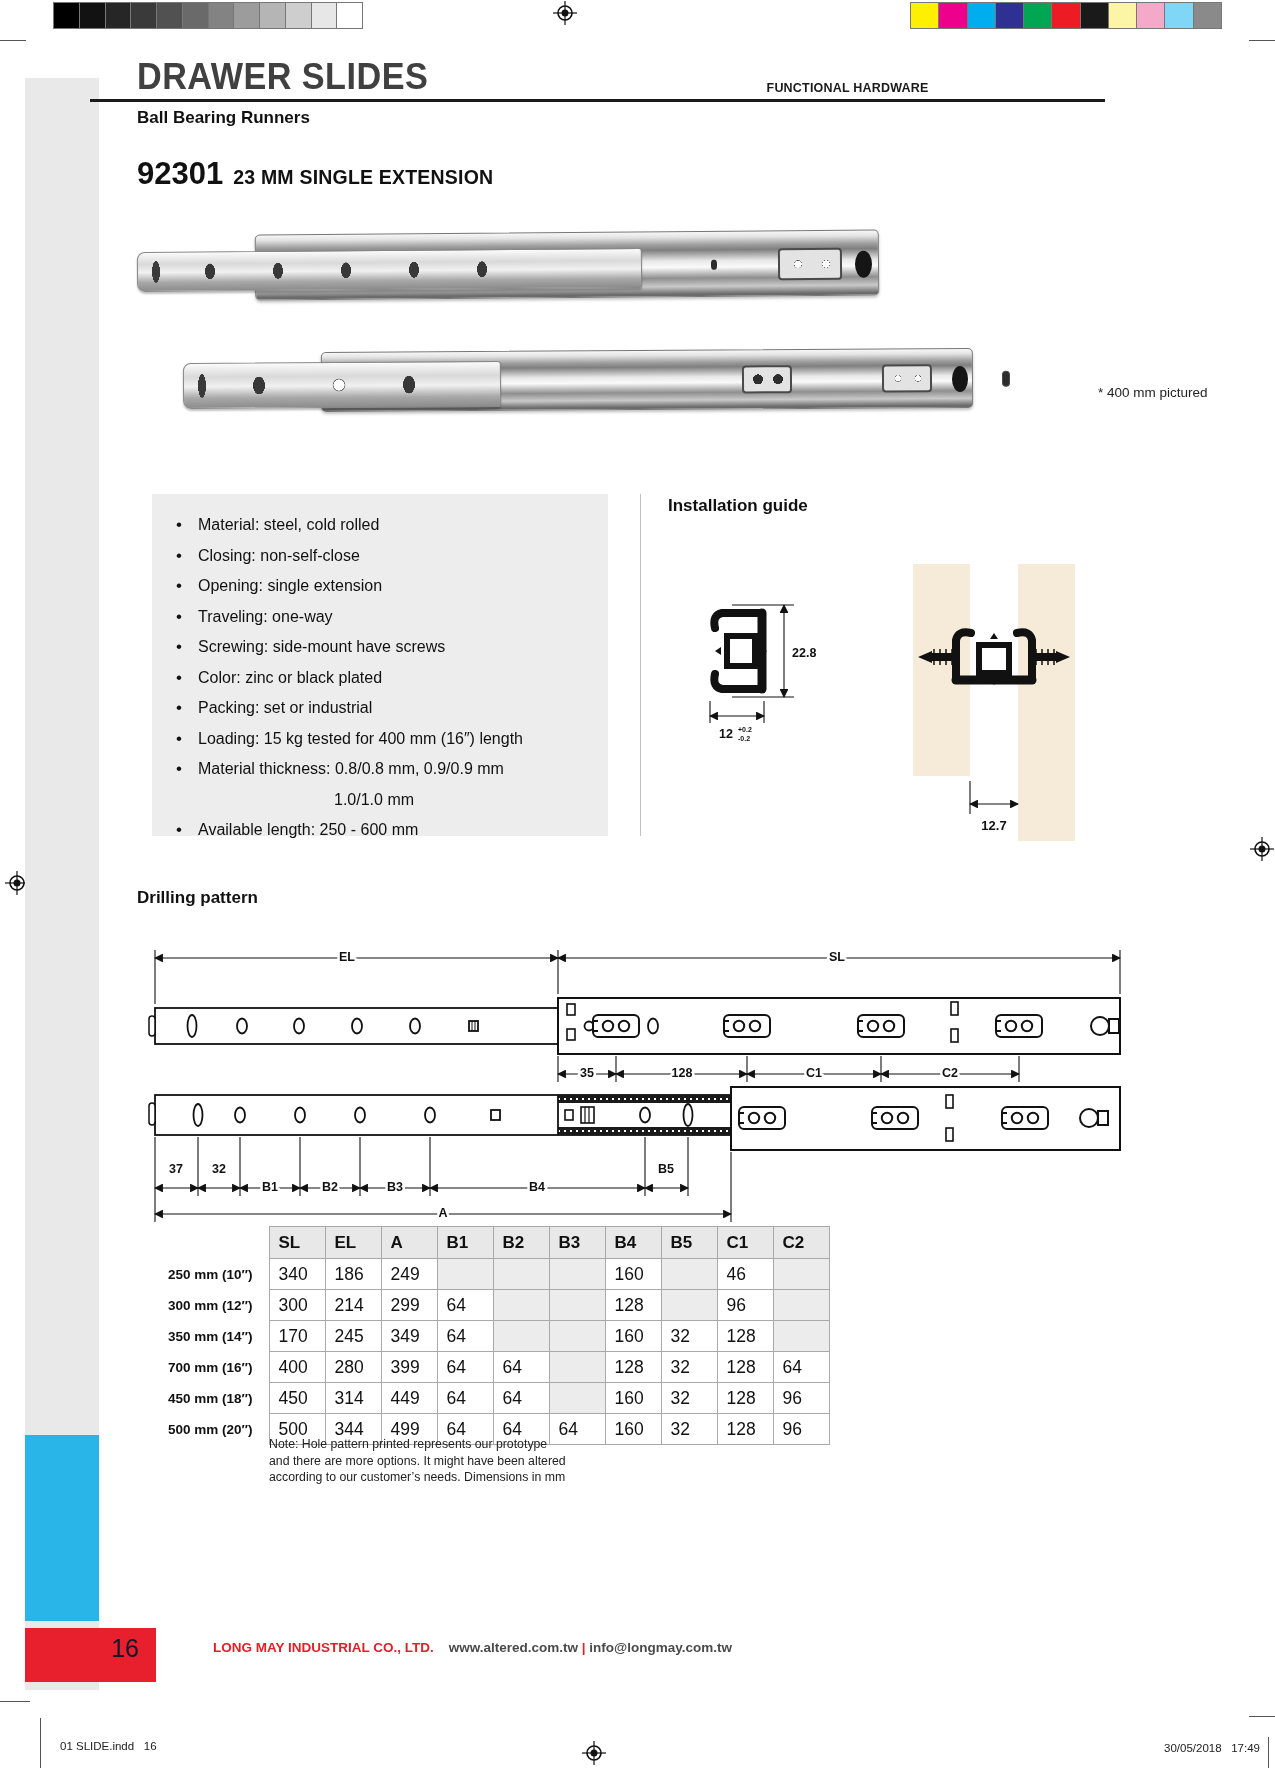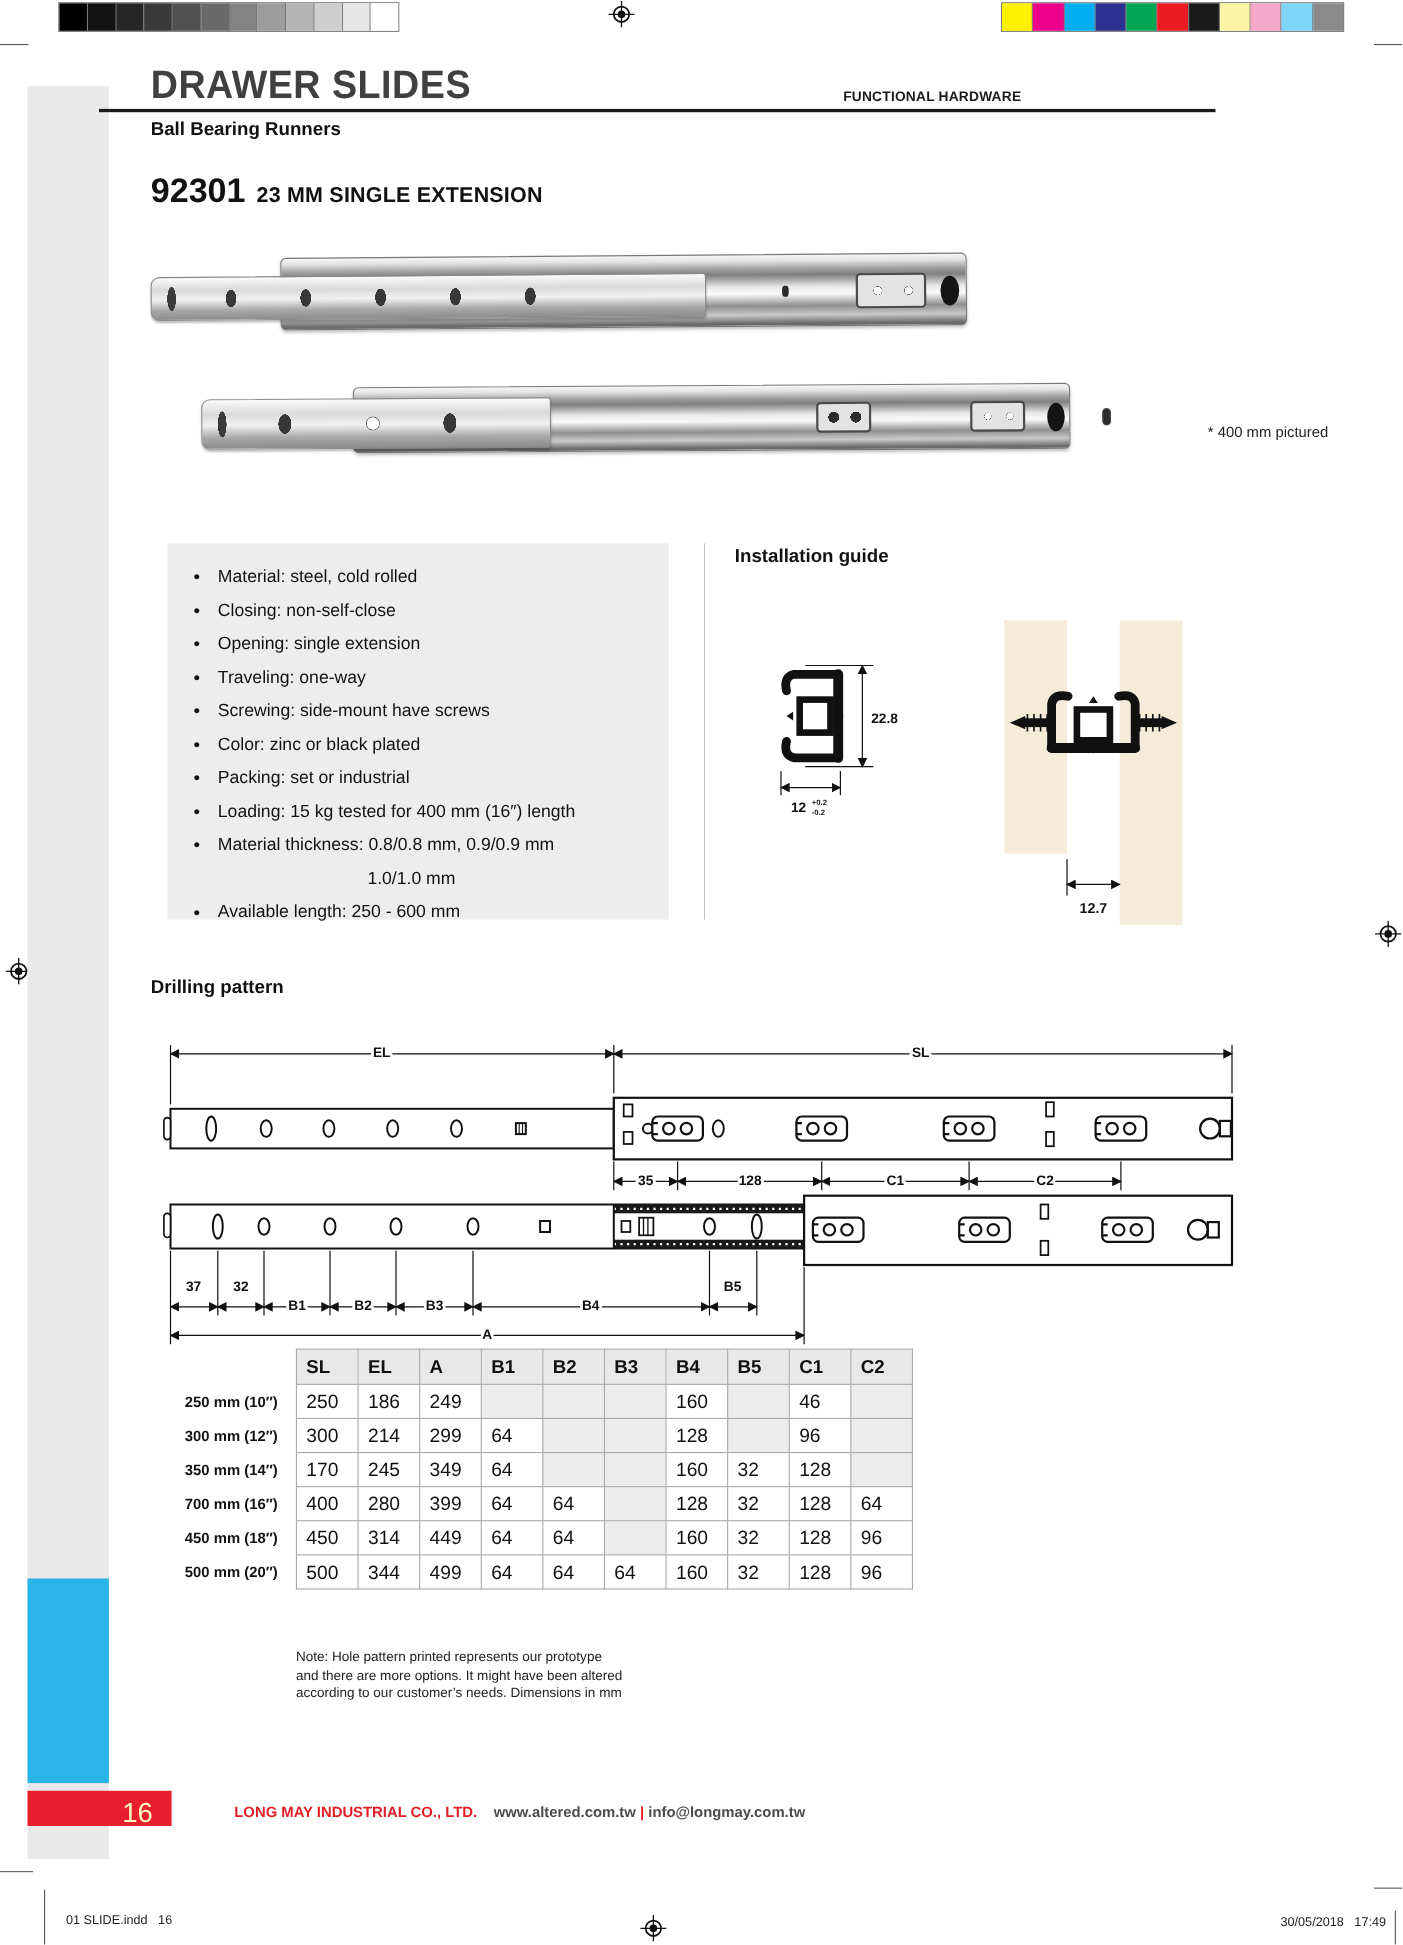--- a/index.html
+++ b/index.html
@@ -10,21 +10,21 @@
   
   .calbar{display:flex;border:1px solid #777;box-sizing:border-box;}
   .calbar .swatch{flex:1 1 auto;border-right:1px solid #777;}
   .calbar .swatch:last-child{border-right:none;}
   .cropline{background:#555;}
   .reg svg{display:block;}
 
   
   .side-strip{left:25px;top:78px;width:74px;height:1612px;background:#e9e9e9;}
   .blue-box{left:25px;top:1435px;width:74px;height:186px;background:#29b5e8;}
-  .red-box{left:25px;top:1628px;width:131px;height:32px;background:#e8202d;color:#fef9c3;
+  .red-box{left:25px;top:1628px;width:131px;height:54px;background:#e8202d;color:#0f172a;
            font-size:25px;line-height:40px;text-align:right;padding-right:17px;box-sizing:border-box;}
 
   
   .title{left:137px;top:56px;font-size:36px;font-weight:bold;color:#404040;
          transform:scaleX(.95);transform-origin:left;letter-spacing:.5px;white-space:nowrap;}
   .category{left:700px;top:81px;width:295px;text-align:center;font-size:12.5px;font-weight:bold;
             color:#1a1a1a;letter-spacing:.2px;}
   .rule{left:90px;top:99px;width:1015px;height:3px;background:#1a1a1a;}
   .subtitle{left:137px;top:108px;font-size:17px;font-weight:bold;}
   .prodline{left:137px;top:156px;display:flex;align-items:baseline;gap:10px;}
@@ -63,21 +63,21 @@
   
   .dimtable{left:155px;top:1226px;border-collapse:collapse;table-layout:fixed;}
   .dimtable td,.dimtable th{box-sizing:border-box;overflow:hidden;white-space:nowrap;}
   .dimtable th.h{background:#e8e8e8;border:1px solid #a9a9a9;font-size:17px;font-weight:bold;
                  text-align:left;padding-left:9px;height:32px;}
   .dimtable td.cell{border:1px solid #a9a9a9;font-size:17.5px;text-align:left;
                     padding-left:9px;height:31px;background:#fff;}
   .dimtable td.cell.empty{background:#ececec;}
   .dimtable td.rowlabel{border:none;font-size:13.5px;font-weight:bold;text-align:right;
                         padding-right:16px;background:#fff;}
-  .note{left:269px;top:1498px;width:302px;font-size:12.3px;line-height:16.5px;color:#222;}
+  .note{left:269px;top:1436px;width:302px;font-size:12.3px;line-height:16.5px;color:#222;}
 
   
   .company-line{left:213px;top:1640px;font-size:13.5px;font-weight:bold;white-space:pre;}
   .company{color:#e31e26;}
   .weblinks{color:#4a4a4a;}
   .pipe{color:#e31e26;}
   .smallprint{font-size:11.5px;color:#222;white-space:pre;}
 </style>
 </head>
 <body>
@@ -504,21 +504,21 @@
       <th class="h">B1</th>
       <th class="h">B2</th>
       <th class="h">B3</th>
       <th class="h">B4</th>
       <th class="h">B5</th>
       <th class="h">C1</th>
       <th class="h">C2</th>
     </tr>
     <tr>
       <td class="rowlabel">250 mm (10″)</td>
-      <td class="cell">250</td>
+      <td class="cell">340</td>
       <td class="cell">186</td>
       <td class="cell">249</td>
       <td class="cell empty"></td>
       <td class="cell empty"></td>
       <td class="cell empty"></td>
       <td class="cell">160</td>
       <td class="cell empty"></td>
       <td class="cell">46</td>
       <td class="cell empty"></td>
     </tr>

